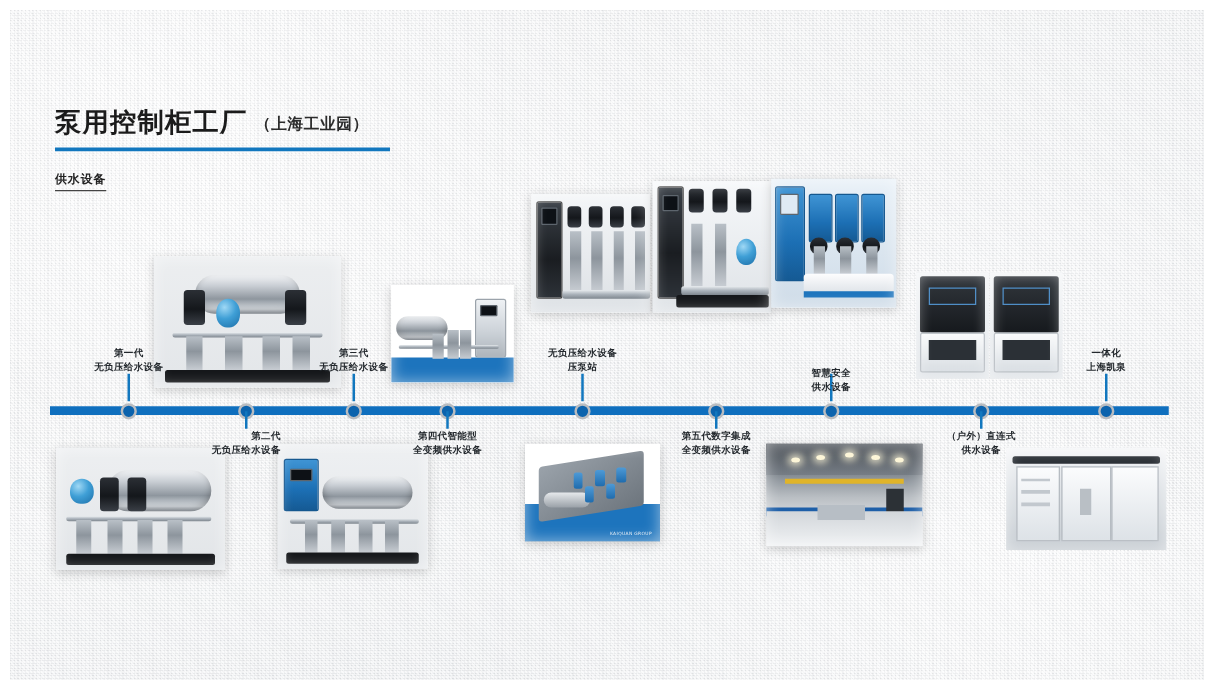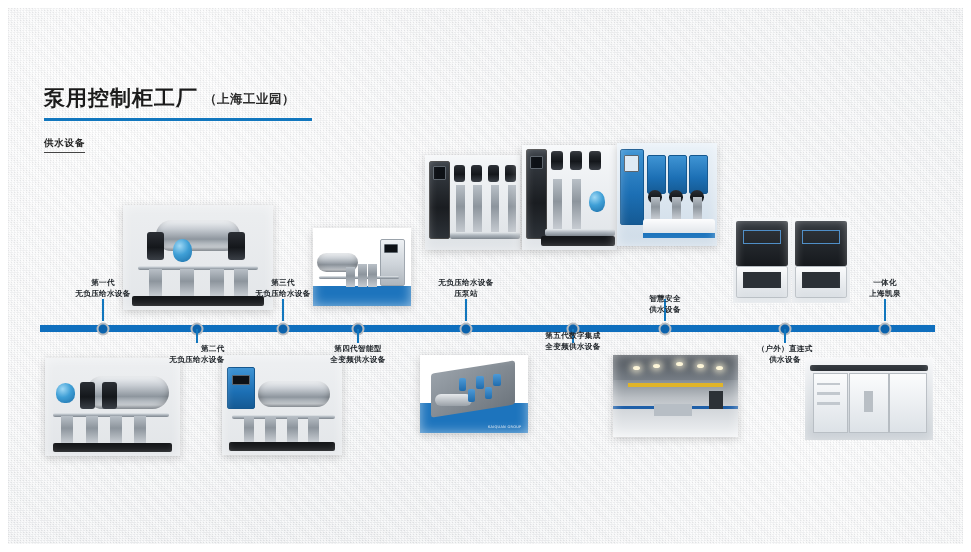--- a/index.html
+++ b/index.html
@@ -378,21 +378,21 @@
         <div class="dot"></div>
         <div class="stem" style="height: 22px; bottom: 4px;"></div>
         <div class="label" style="bottom: 26px;">
           <div>无负压给水设备</div>
           <div>压泵站</div>
         </div>
       </div>
       <div class="node down" style="left: 573px;">
         <div class="dot"></div>
         <div class="stem" style="height: 14px; top: 4px;"></div>
-        <div class="label" style="top: 5px;">
+        <div class="label" style="top: 18px;">
           <div>第五代数字集成</div>
           <div>全变频供水设备</div>
         </div>
       </div>
       <div class="node up" style="left: 665px;">
         <div class="dot"></div>
         <div class="stem" style="height: 22px; bottom: 4px;"></div>
         <div class="label" style="bottom: 10px;">
           <div>智慧安全</div>
           <div>供水设备</div>

